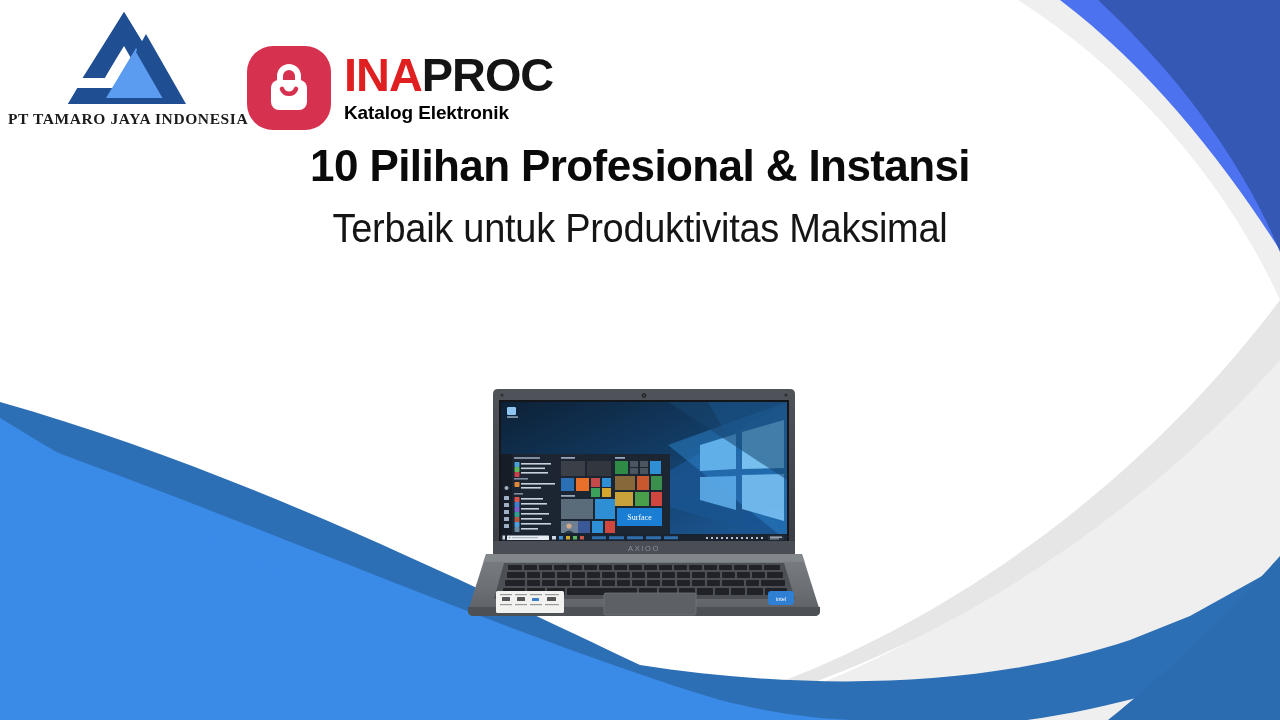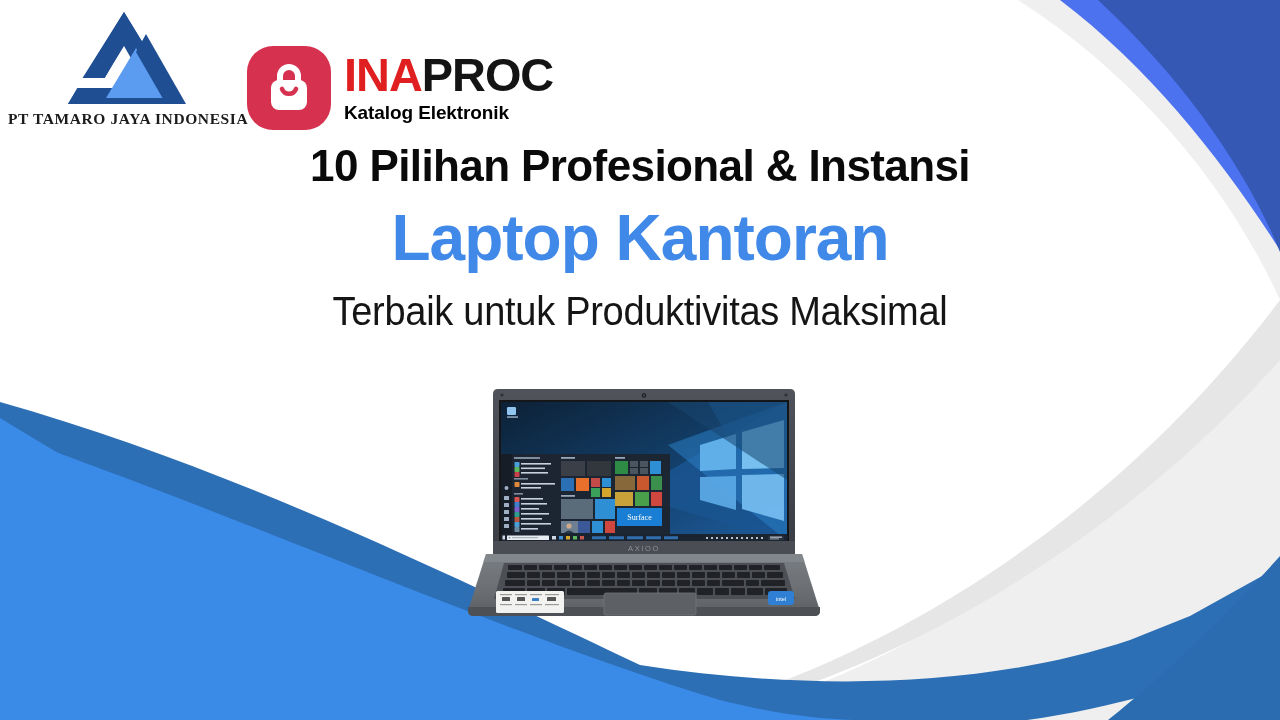--- a/index.html
+++ b/index.html
@@ -213,21 +213,20 @@
         <div id="inaproc-title">
           <span class="ina">INA</span><span class="proc">PROC</span>
         </div>
         <div id="inaproc-subtitle">Katalog Elektronik</div>
       </div>
     </div>
   </div>
 
   <div id="headline-block">
     <div id="headline-kicker">10 Pilihan Profesional &amp; Instansi</div>
-    <div id="headline-main">Laptop Kantoran</div>
     <div id="headline-sub">Terbaik untuk Produktivitas Maksimal</div>
   </div>
 
   <svg id="laptop-figure" viewBox="0 0 352 235">
     <defs>
       <linearGradient id="wallGrad" x1="0" y1="0" x2="1" y2="1">
         <stop offset="0%" stop-color="#0d2136"></stop>
         <stop offset="45%" stop-color="#123b63"></stop>
         <stop offset="100%" stop-color="#1d5c9c"></stop>
       </linearGradient>

